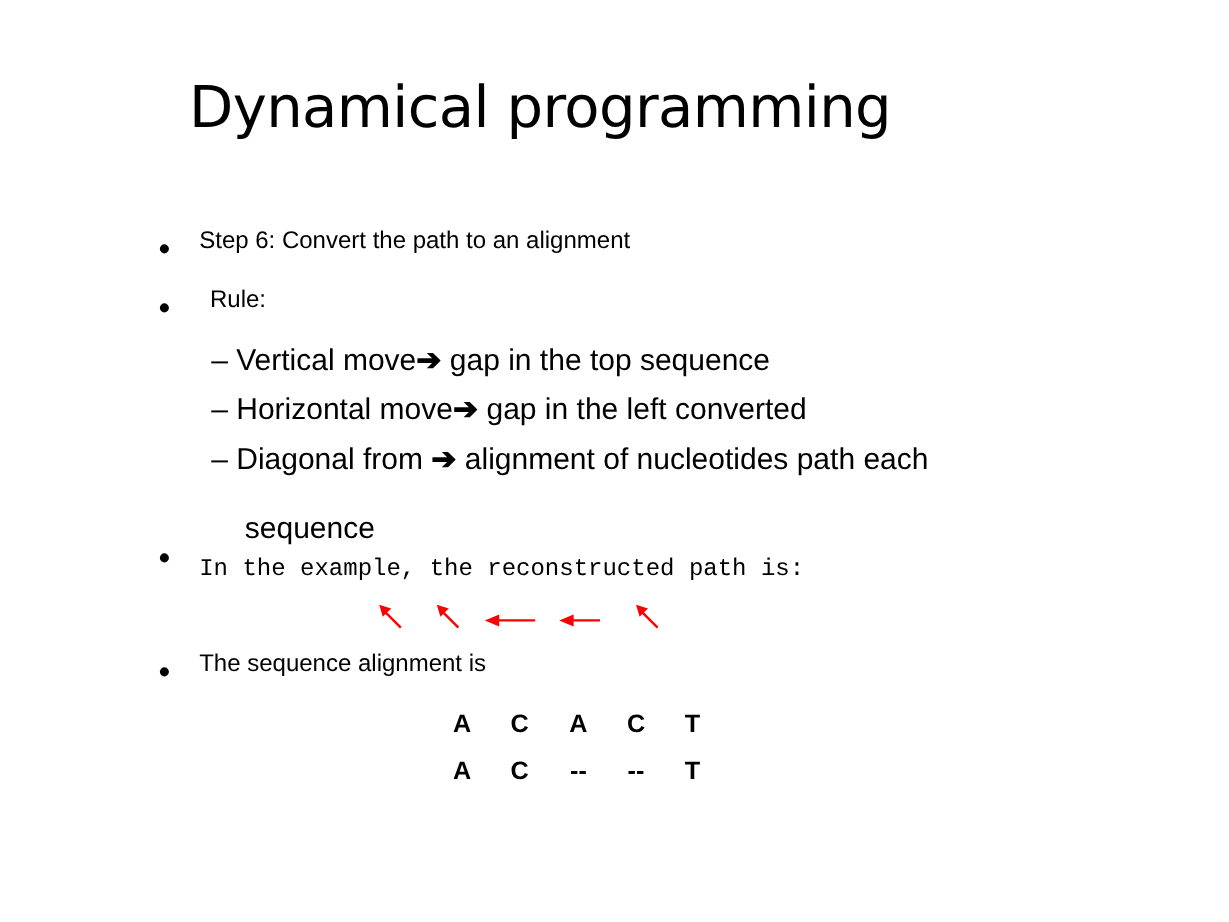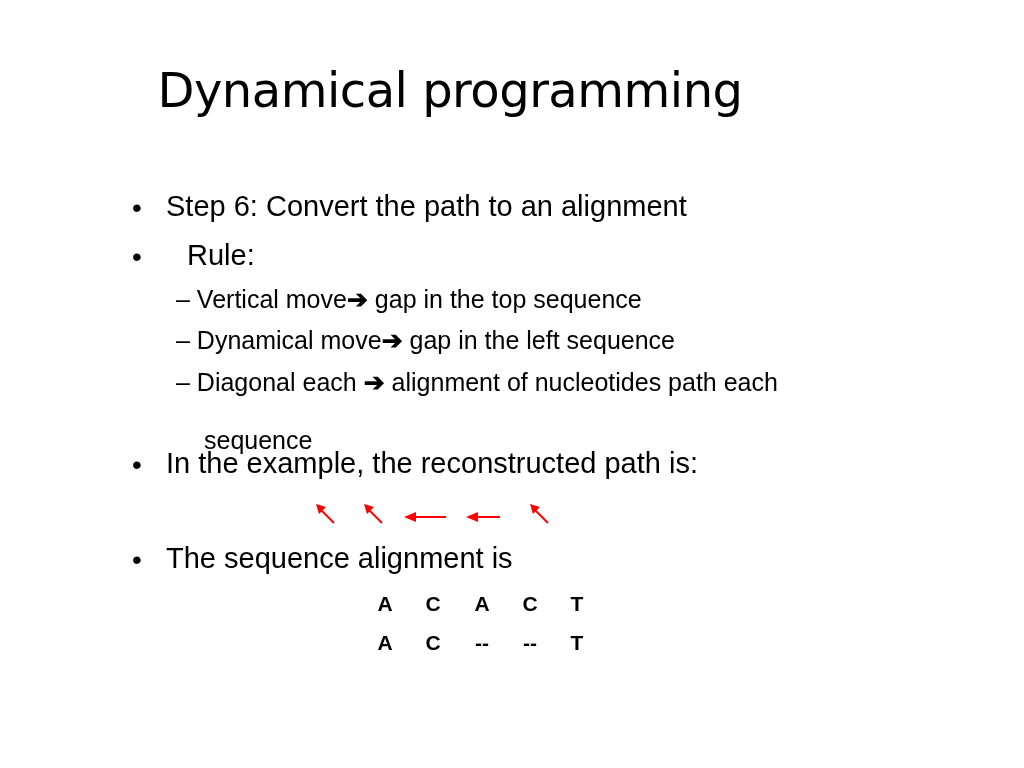--- a/index.html
+++ b/index.html
@@ -5,54 +5,54 @@
   html, body { margin: 0; padding: 0; background: #ffffff; }
   body { width: 1024px; height: 768px; position: relative; overflow: hidden; color: #000; }
   .title {
     position: absolute; left: 0; top: 62px; width: 900px; text-align: center;
     font-family: "DejaVu Sans", sans-serif; font-size: 48px; font-weight: normal; letter-spacing: -0.5px;
   }
   .line {
     position: absolute; font-family: "Liberation Sans", sans-serif; white-space: nowrap;
   }
   .bullet { position: absolute; font-family: "Liberation Sans", sans-serif; font-size: 28px; }
-  .l1 { font-size: 29px; }
+  .l1 { font-size: 20px; }
   .l2 { font-size: 25px; }
   .arrow-glyph { font-weight: bold; }
   .aln { position: absolute; font-family: "Liberation Sans", sans-serif; font-weight: bold; font-size: 21px; }
   .aln-cell { position: absolute; width: 30px; text-align: center; }
   svg { position: absolute; }
 </style>
 </head>
 <body>
 
 <div class="title">Dynamical programming</div>
 
 <span class="bullet" style="left:132px; top:192px;">•</span>
 <span class="line l1" style="left:166px; top:190px;">Step 6: Convert the path to an alignment</span>
 
 <span class="bullet" style="left:132px; top:241px;">•</span>
-<span class="line l1" style="left:175px; top:239px;margin-left:12px;">Rule:</span>
+<span class="line l1" style="left:175px; top:239px;">Rule:</span>
 
 <div class="line l2" style="left:176px; top:285px;">
   <span>–</span>
   <span>Vertical move</span><span class="arrow-glyph">➔</span><span> gap in the top sequence</span>
 </div>
 <div class="line l2" style="left:176px; top:326px;">
   <span>–</span>
-  <span>Dynamical move</span><span class="arrow-glyph">➔</span><span> gap in the left sequence</span>
+  <span>Horizontal move</span><span class="arrow-glyph">➔</span><span> gap in the left converted</span>
 </div>
 <div class="line l2" style="left:176px; top:368px;">
   <span>–</span>
-  <span>Diagonal each </span><span class="arrow-glyph">➔</span><span> alignment of nucleotides path each</span>
+  <span>Diagonal from </span><span class="arrow-glyph">➔</span><span> alignment of nucleotides path each</span>
 </div>
 <div class="line l2" style="left:204px; top:426px;">sequence</div>
 
 <span class="bullet" style="left:132px; top:449px;">•</span>
-<span class="line l1" style="left:166px; top:447px;">In the example, the reconstructed path is:</span>
+<span class="line l1" style="left:166px; top:463px;font-family:Liberation Mono, monospace;">In the example, the reconstructed path is:</span>
 
 <svg style="left:310px; top:498px;" width="250" height="34">
   <defs>
     <marker id="ah" markerWidth="8" markerHeight="8" refX="1" refY="4" orient="auto" markerUnits="userSpaceOnUse">
       <path d="M8,0 L0,4 L8,8 Z" fill="#ff0000"></path>
     </marker>
   </defs>
   <g>
       <line x1="24" y1="25" x2="10" y2="11" stroke="#ff0000" stroke-width="2"></line>
       <path d="M6,6 L16,9 L9,16 Z" fill="#ff0000"></path>

